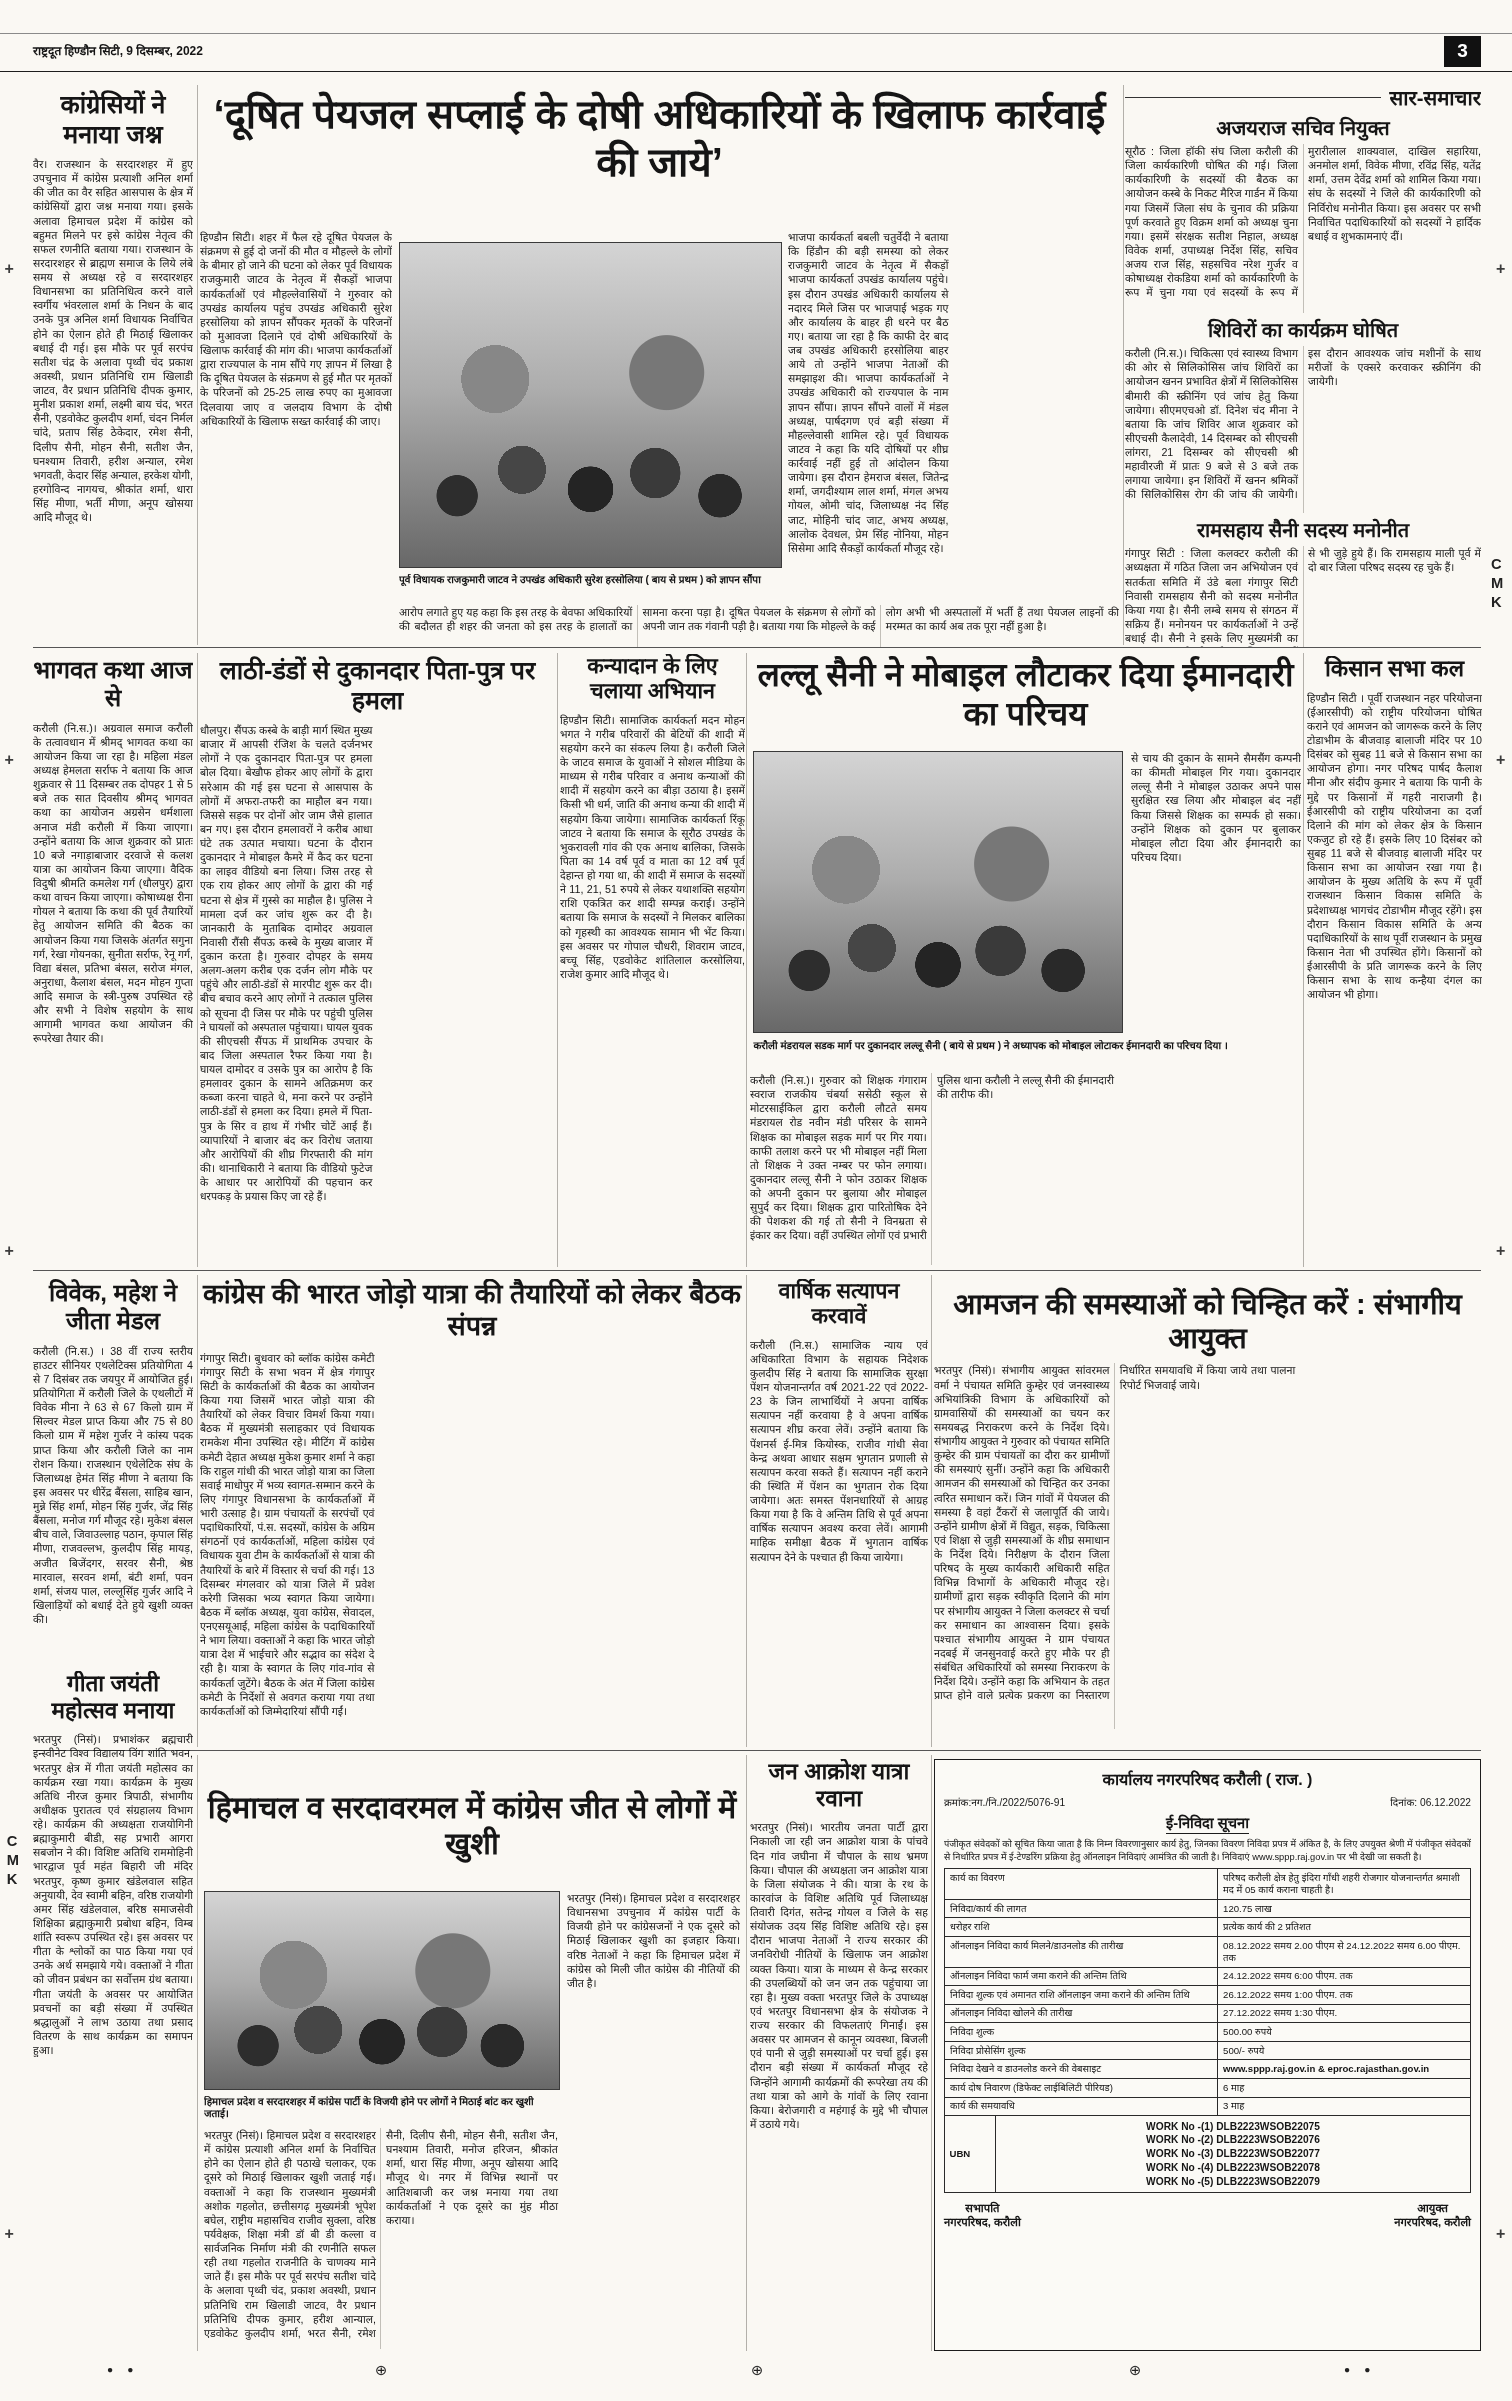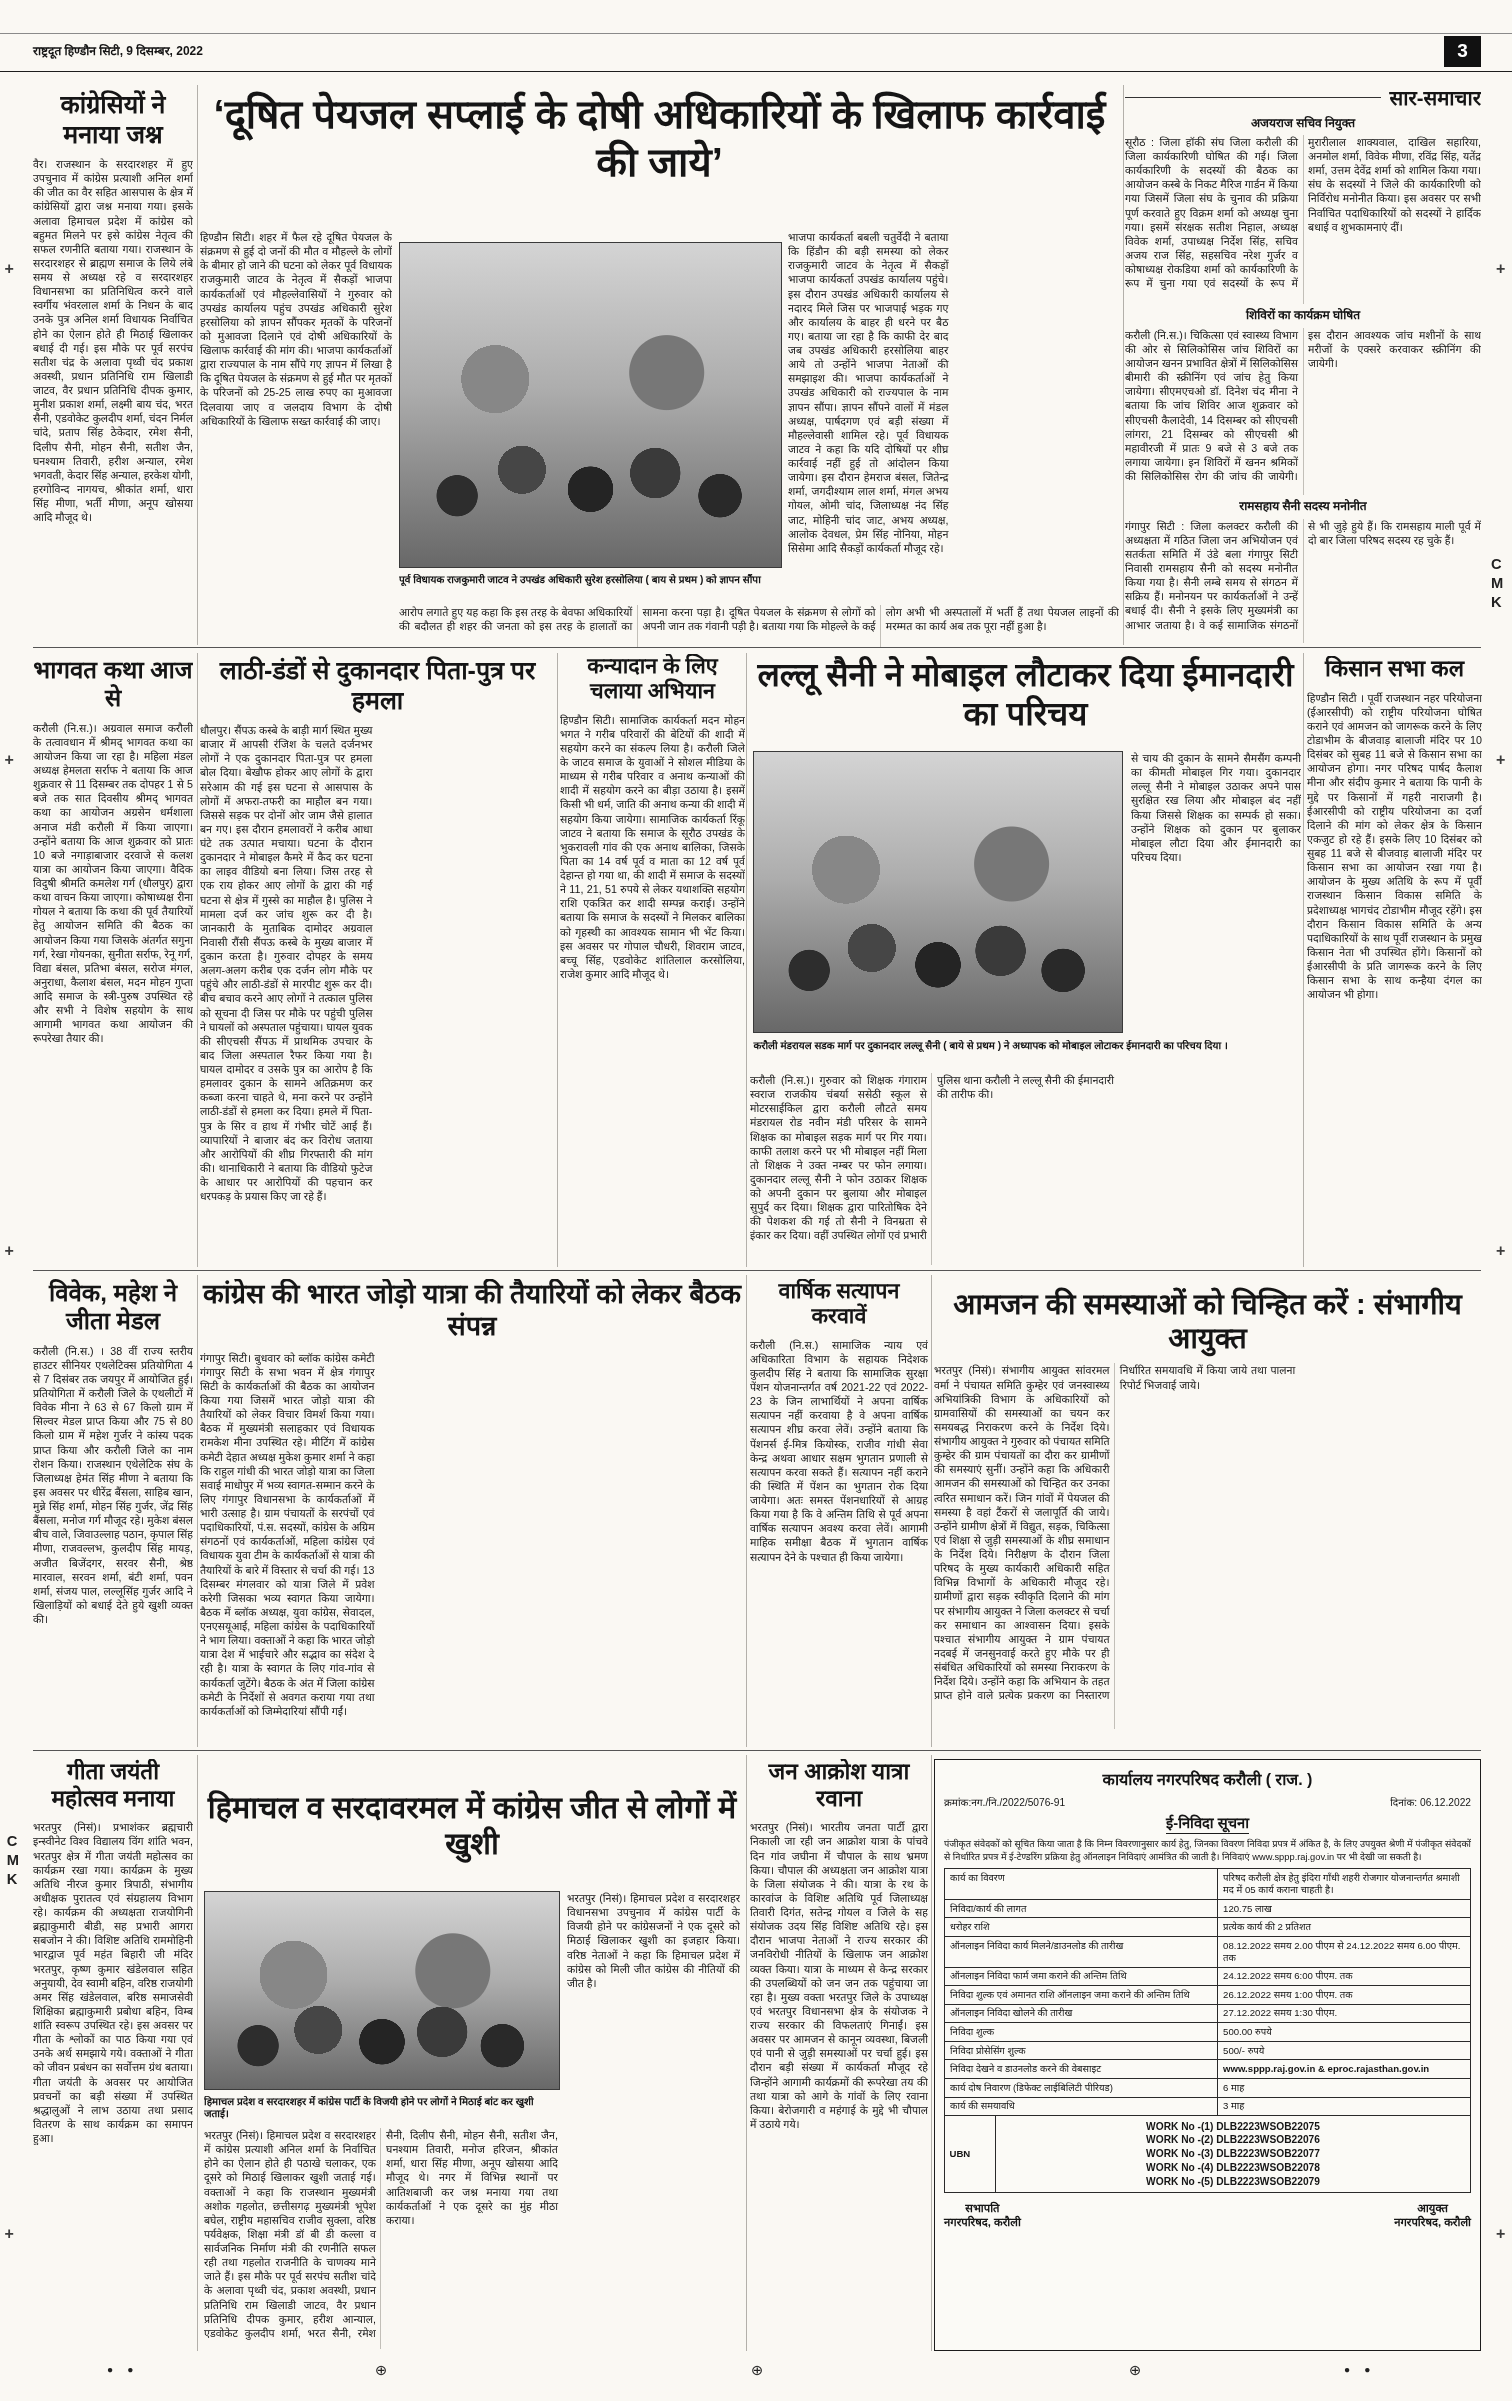--- a/index.html
+++ b/index.html
@@ -31,21 +31,21 @@
   }
   .caption { position:absolute; font-weight:700; font-size:10.2px; line-height:1.22; overflow:hidden; }
   .pgno {
     position:absolute; background:#111; color:#fff; font-weight:700;
     display:flex; align-items:center; justify-content:center;
   }
   .saar-box { position:absolute; overflow:hidden; }
   .saar-title-row { display:flex; align-items:center; gap:8px; margin-bottom:5.6px; }
   .saar-rule { flex:1; border-top:1.7px double #333; height:0; }
   .saar-title { font-weight:700; font-size:20.3px; white-space:nowrap; }
-  .saar-item-h { font-weight:700; font-size:12px; text-align:center; margin:5.6px 0 4.5px; line-height:1.15; }
+  .saar-item-h { font-weight:700; font-size:20px; text-align:center; margin:5.6px 0 4.5px; line-height:1.15; }
   .tender {
     position:absolute; border:1.1px solid #1c1c1c; padding:8px 9px; overflow:hidden;
     font-size:9.6px; background:#fbfaf6;
   }
   .tender-office { text-align:center; font-weight:700; font-size:16px; }
   .tender-refrow { display:flex; justify-content:space-between; font-size:10.2px; margin-top:4.5px; }
   .tender-title-wrap { text-align:center; margin:3.4px 0 4.5px; }
   .tender-title { display:inline-block; font-weight:700; font-size:14.7px; border-bottom:1.1px solid #1c1c1c; padding-bottom:1.1px; }
   .tender-intro { font-size:9.3px; line-height:1.3; text-align:justify; margin-bottom:5.6px; }
   .trow { display:flex; border:0.6px solid #2a2a2a; border-top:0; }
@@ -179,21 +179,21 @@
     <p class="body-txt">करौली (नि.स.) सामाजिक न्याय एवं अधिकारिता विभाग के सहायक निदेशक कुलदीप सिंह ने बताया कि सामाजिक सुरक्षा पेंशन योजनान्तर्गत वर्ष 2021-22 एवं 2022-23 के जिन लाभार्थियों ने अपना वार्षिक सत्यापन नहीं करवाया है वे अपना वार्षिक सत्यापन शीघ्र करवा लेवें। उन्होंने बताया कि पेंशनर्स ई-मित्र कियोस्क, राजीव गांधी सेवा केन्द्र अथवा आधार सक्षम भुगतान प्रणाली से सत्यापन करवा सकते हैं। सत्यापन नहीं कराने की स्थिति में पेंशन का भुगतान रोक दिया जायेगा। अतः समस्त पेंशनधारियों से आग्रह किया गया है कि वे अन्तिम तिथि से पूर्व अपना वार्षिक सत्यापन अवश्य करवा लेवें। आगामी माहिक समीक्षा बैठक में भुगतान वार्षिक सत्यापन देने के पश्चात ही किया जायेगा।</p>
   </section>
 
   <section class="article" style="left:934px;top:1279px;width:547px;height:466px;">
     <h1 class="art-h" style="font-size:29px;margin-top:8px;">आमजन की समस्याओं को चिन्हित करें : संभागीय आयुक्त</h1>
     <div style="height:366px;">
       <p class="body-txt cols3">भरतपुर (निसं)। संभागीय आयुक्त सांवरमल वर्मा ने पंचायत समिति कुम्हेर एवं जनस्वास्थ्य अभियांत्रिकी विभाग के अधिकारियों को ग्रामवासियों की समस्याओं का चयन कर समयबद्ध निराकरण करने के निर्देश दिये। संभागीय आयुक्त ने गुरुवार को पंचायत समिति कुम्हेर की ग्राम पंचायतों का दौरा कर ग्रामीणों की समस्याएं सुनीं। उन्होंने कहा कि अधिकारी आमजन की समस्याओं को चिन्हित कर उनका त्वरित समाधान करें। जिन गांवों में पेयजल की समस्या है वहां टैंकरों से जलापूर्ति की जाये। उन्होंने ग्रामीण क्षेत्रों में विद्युत, सड़क, चिकित्सा एवं शिक्षा से जुड़ी समस्याओं के शीघ्र समाधान के निर्देश दिये। निरीक्षण के दौरान जिला परिषद के मुख्य कार्यकारी अधिकारी सहित विभिन्न विभागों के अधिकारी मौजूद रहे। ग्रामीणों द्वारा सड़क स्वीकृति दिलाने की मांग पर संभागीय आयुक्त ने जिला कलक्टर से चर्चा कर समाधान का आश्वासन दिया। इसके पश्चात संभागीय आयुक्त ने ग्राम पंचायत नदबई में जनसुनवाई करते हुए मौके पर ही संबंधित अधिकारियों को समस्या निराकरण के निर्देश दिये। उन्होंने कहा कि अभियान के तहत प्राप्त होने वाले प्रत्येक प्रकरण का निस्तारण निर्धारित समयावधि में किया जाये तथा पालना रिपोर्ट भिजवाई जाये।</p>
     </div>
   </section>
 
-  <section class="article" style="left:33px;top:1759px;width:160px;height:594px;">
+  <section class="article" style="left:33px;top:1671px;width:160px;height:594px;">
     <h2 class="art-h" style="font-size:22.6px;">गीता जयंती महोत्सव मनाया</h2>
     <p class="body-txt">भरतपुर (निसं)। प्रभाशंकर ब्रह्मचारी इन्स्वीनेट विश्व विद्यालय विंग शांति भवन, भरतपुर क्षेत्र में गीता जयंती महोत्सव का कार्यक्रम रखा गया। कार्यक्रम के मुख्य अतिथि नीरज कुमार त्रिपाठी, संभागीय अधीक्षक पुरातत्व एवं संग्रहालय विभाग रहे। कार्यक्रम की अध्यक्षता राजयोगिनी ब्रह्माकुमारी बीडी, सह प्रभारी आगरा सबजोन ने की। विशिष्ट अतिथि राममोहिनी भारद्वाज पूर्व महंत बिहारी जी मंदिर भरतपुर, कृष्ण कुमार खंडेलवाल सहित अनुयायी, देव स्वामी बहिन, वरिष्ठ राजयोगी अमर सिंह खंडेलवाल, बरिष्ठ समाजसेवी शिक्षिका ब्रह्माकुमारी प्रबोधा बहिन, विम्ब शांति स्वरूप उपस्थित रहे। इस अवसर पर गीता के श्लोकों का पाठ किया गया एवं उनके अर्थ समझाये गये। वक्ताओं ने गीता को जीवन प्रबंधन का सर्वोत्तम ग्रंथ बताया। गीता जयंती के अवसर पर आयोजित प्रवचनों का बड़ी संख्या में उपस्थित श्रद्धालुओं ने लाभ उठाया तथा प्रसाद वितरण के साथ कार्यक्रम का समापन हुआ।</p>
   </section>
 
   <section class="article" style="left:204px;top:1784px;width:536px;height:567px;">
     <h1 class="art-h" style="position:absolute;left:0;top:5.6px;width:536px;font-size:30.5px;">हिमाचल व सरदावरमल में कांग्रेस जीत से लोगों में खुशी</h1>
     <div class="photo" style="left:0;top:107px;width:356px;height:199px;"></div>
     <p class="body-txt abs" style="left:363px;top:107px;width:173px;height:222px;">भरतपुर (निसं)। हिमाचल प्रदेश व सरदारशहर विधानसभा उपचुनाव में कांग्रेस पार्टी के विजयी होने पर कांग्रेसजनों ने एक दूसरे को मिठाई खिलाकर खुशी का इजहार किया। वरिष्ठ नेताओं ने कहा कि हिमाचल प्रदेश में कांग्रेस को मिली जीत कांग्रेस की नीतियों की जीत है।</p>
     <p class="caption" style="left:0;top:312px;width:356px;height:25px;">हिमाचल प्रदेश व सरदारशहर में कांग्रेस पार्टी के विजयी होने पर लोगों ने मिठाई बांट कर खुशी जताई।</p>
     <div class="abs" style="left:0;top:344px;width:536px;height:221px;">

